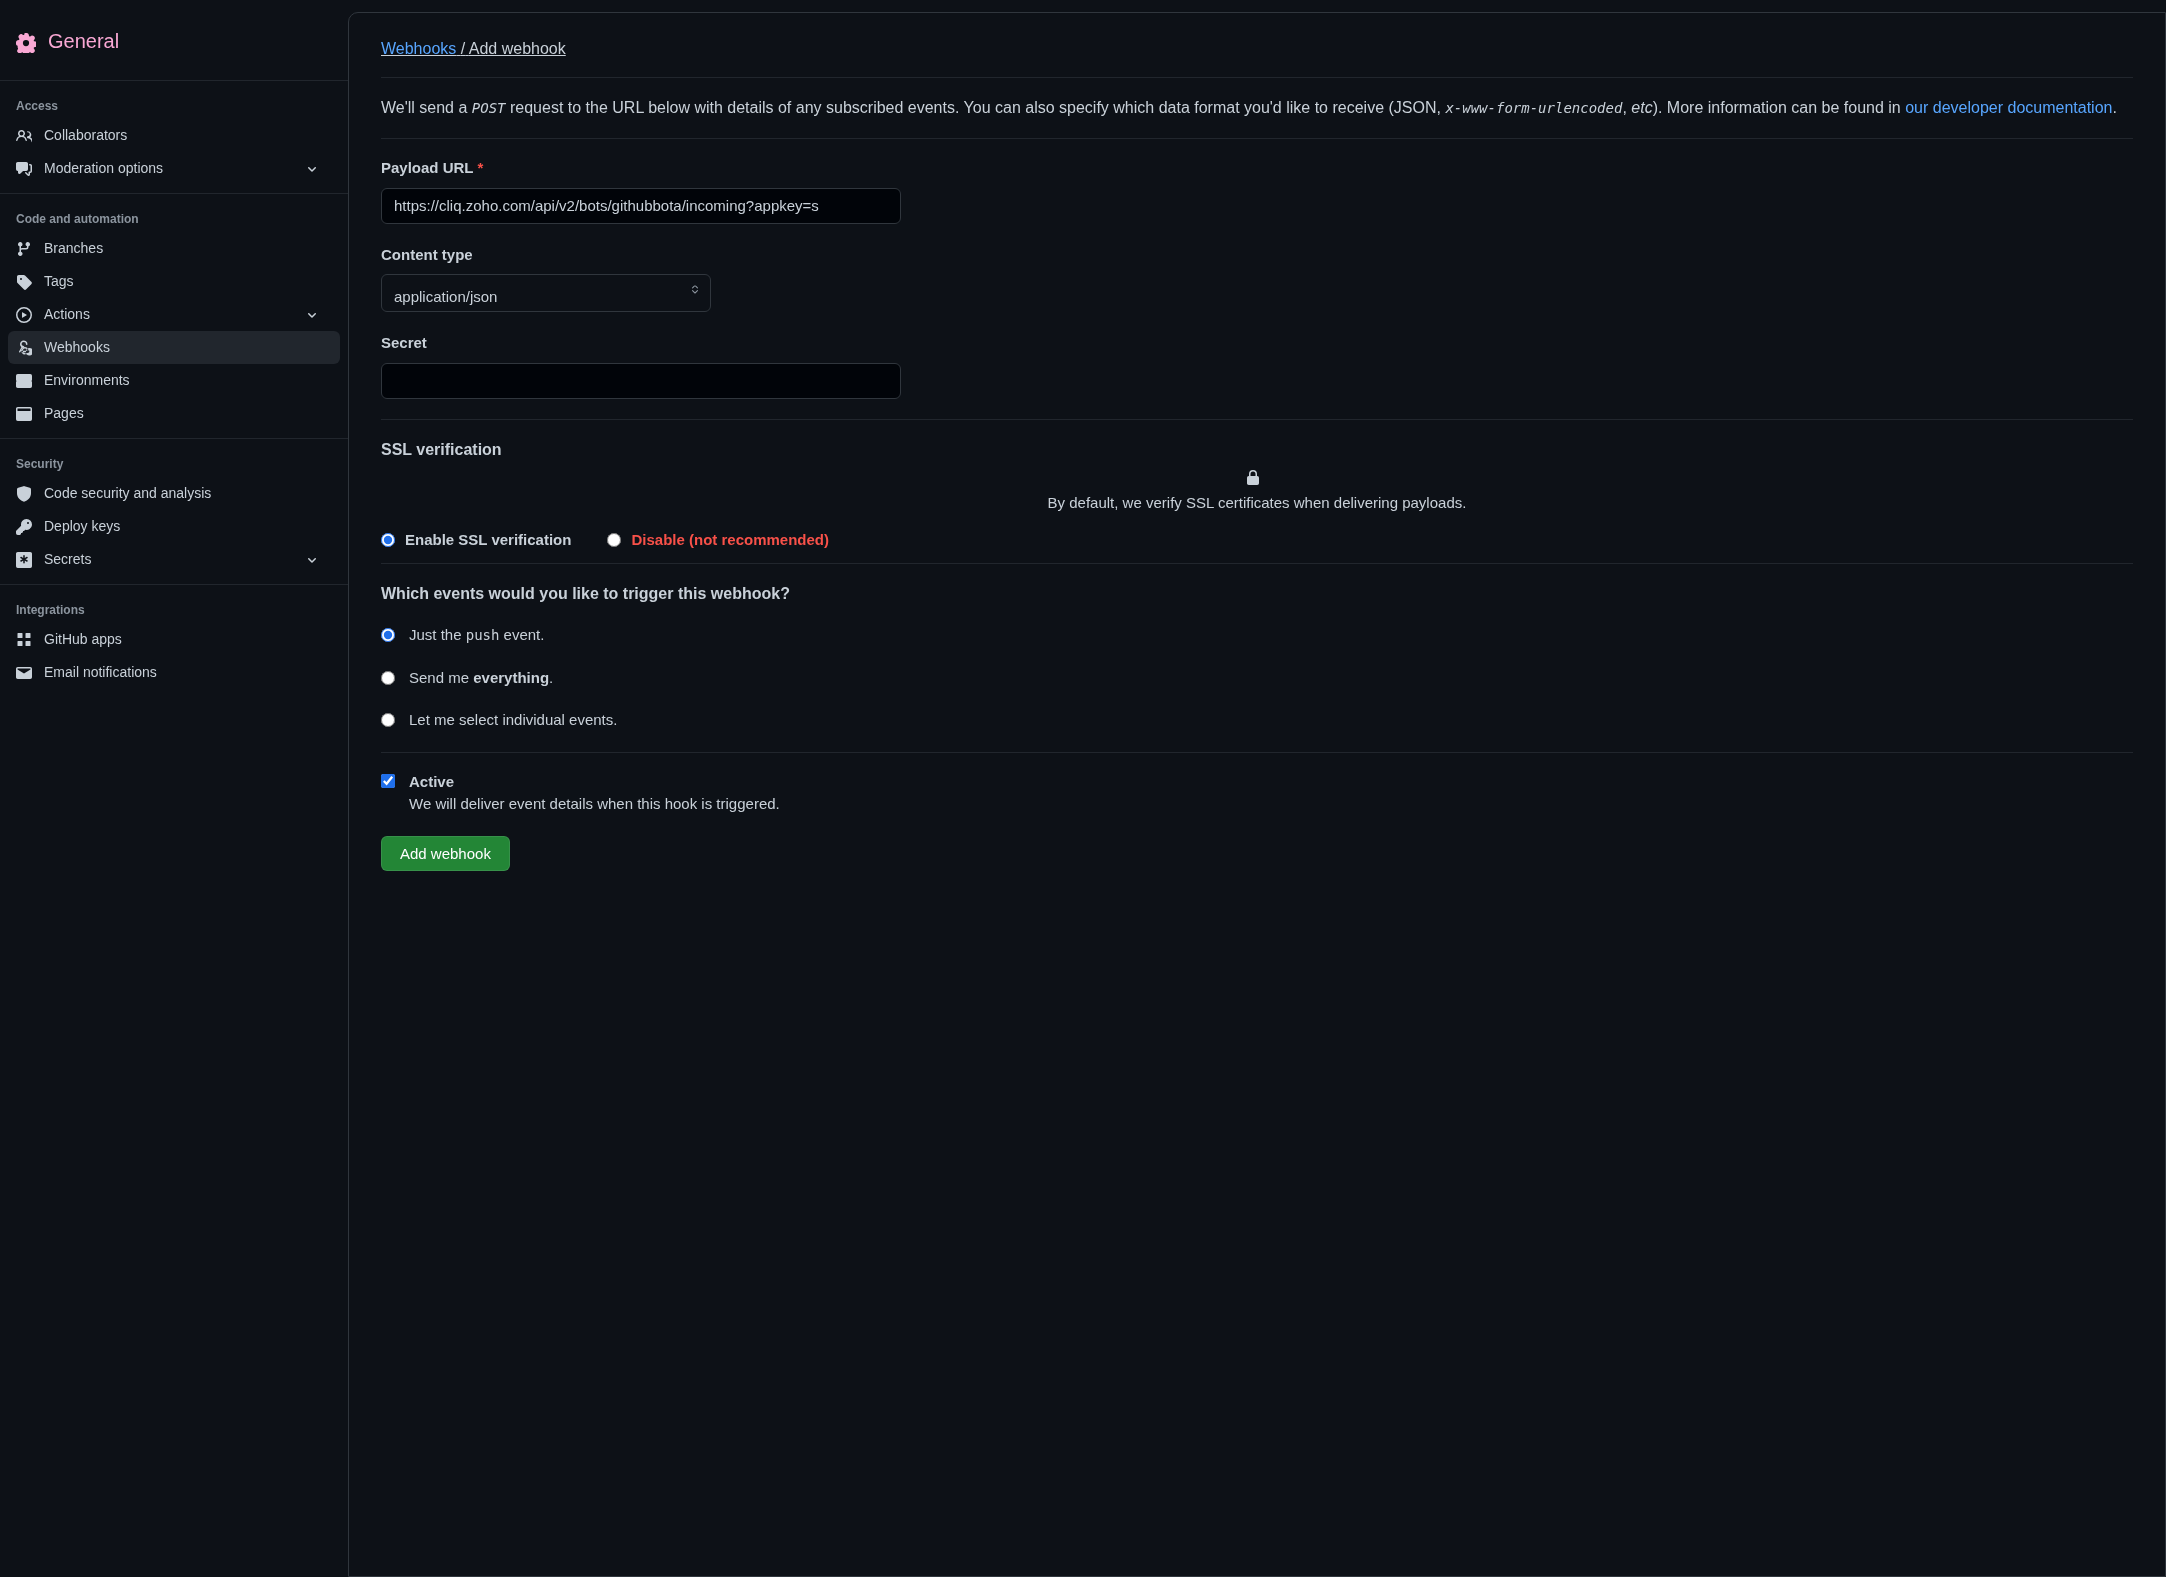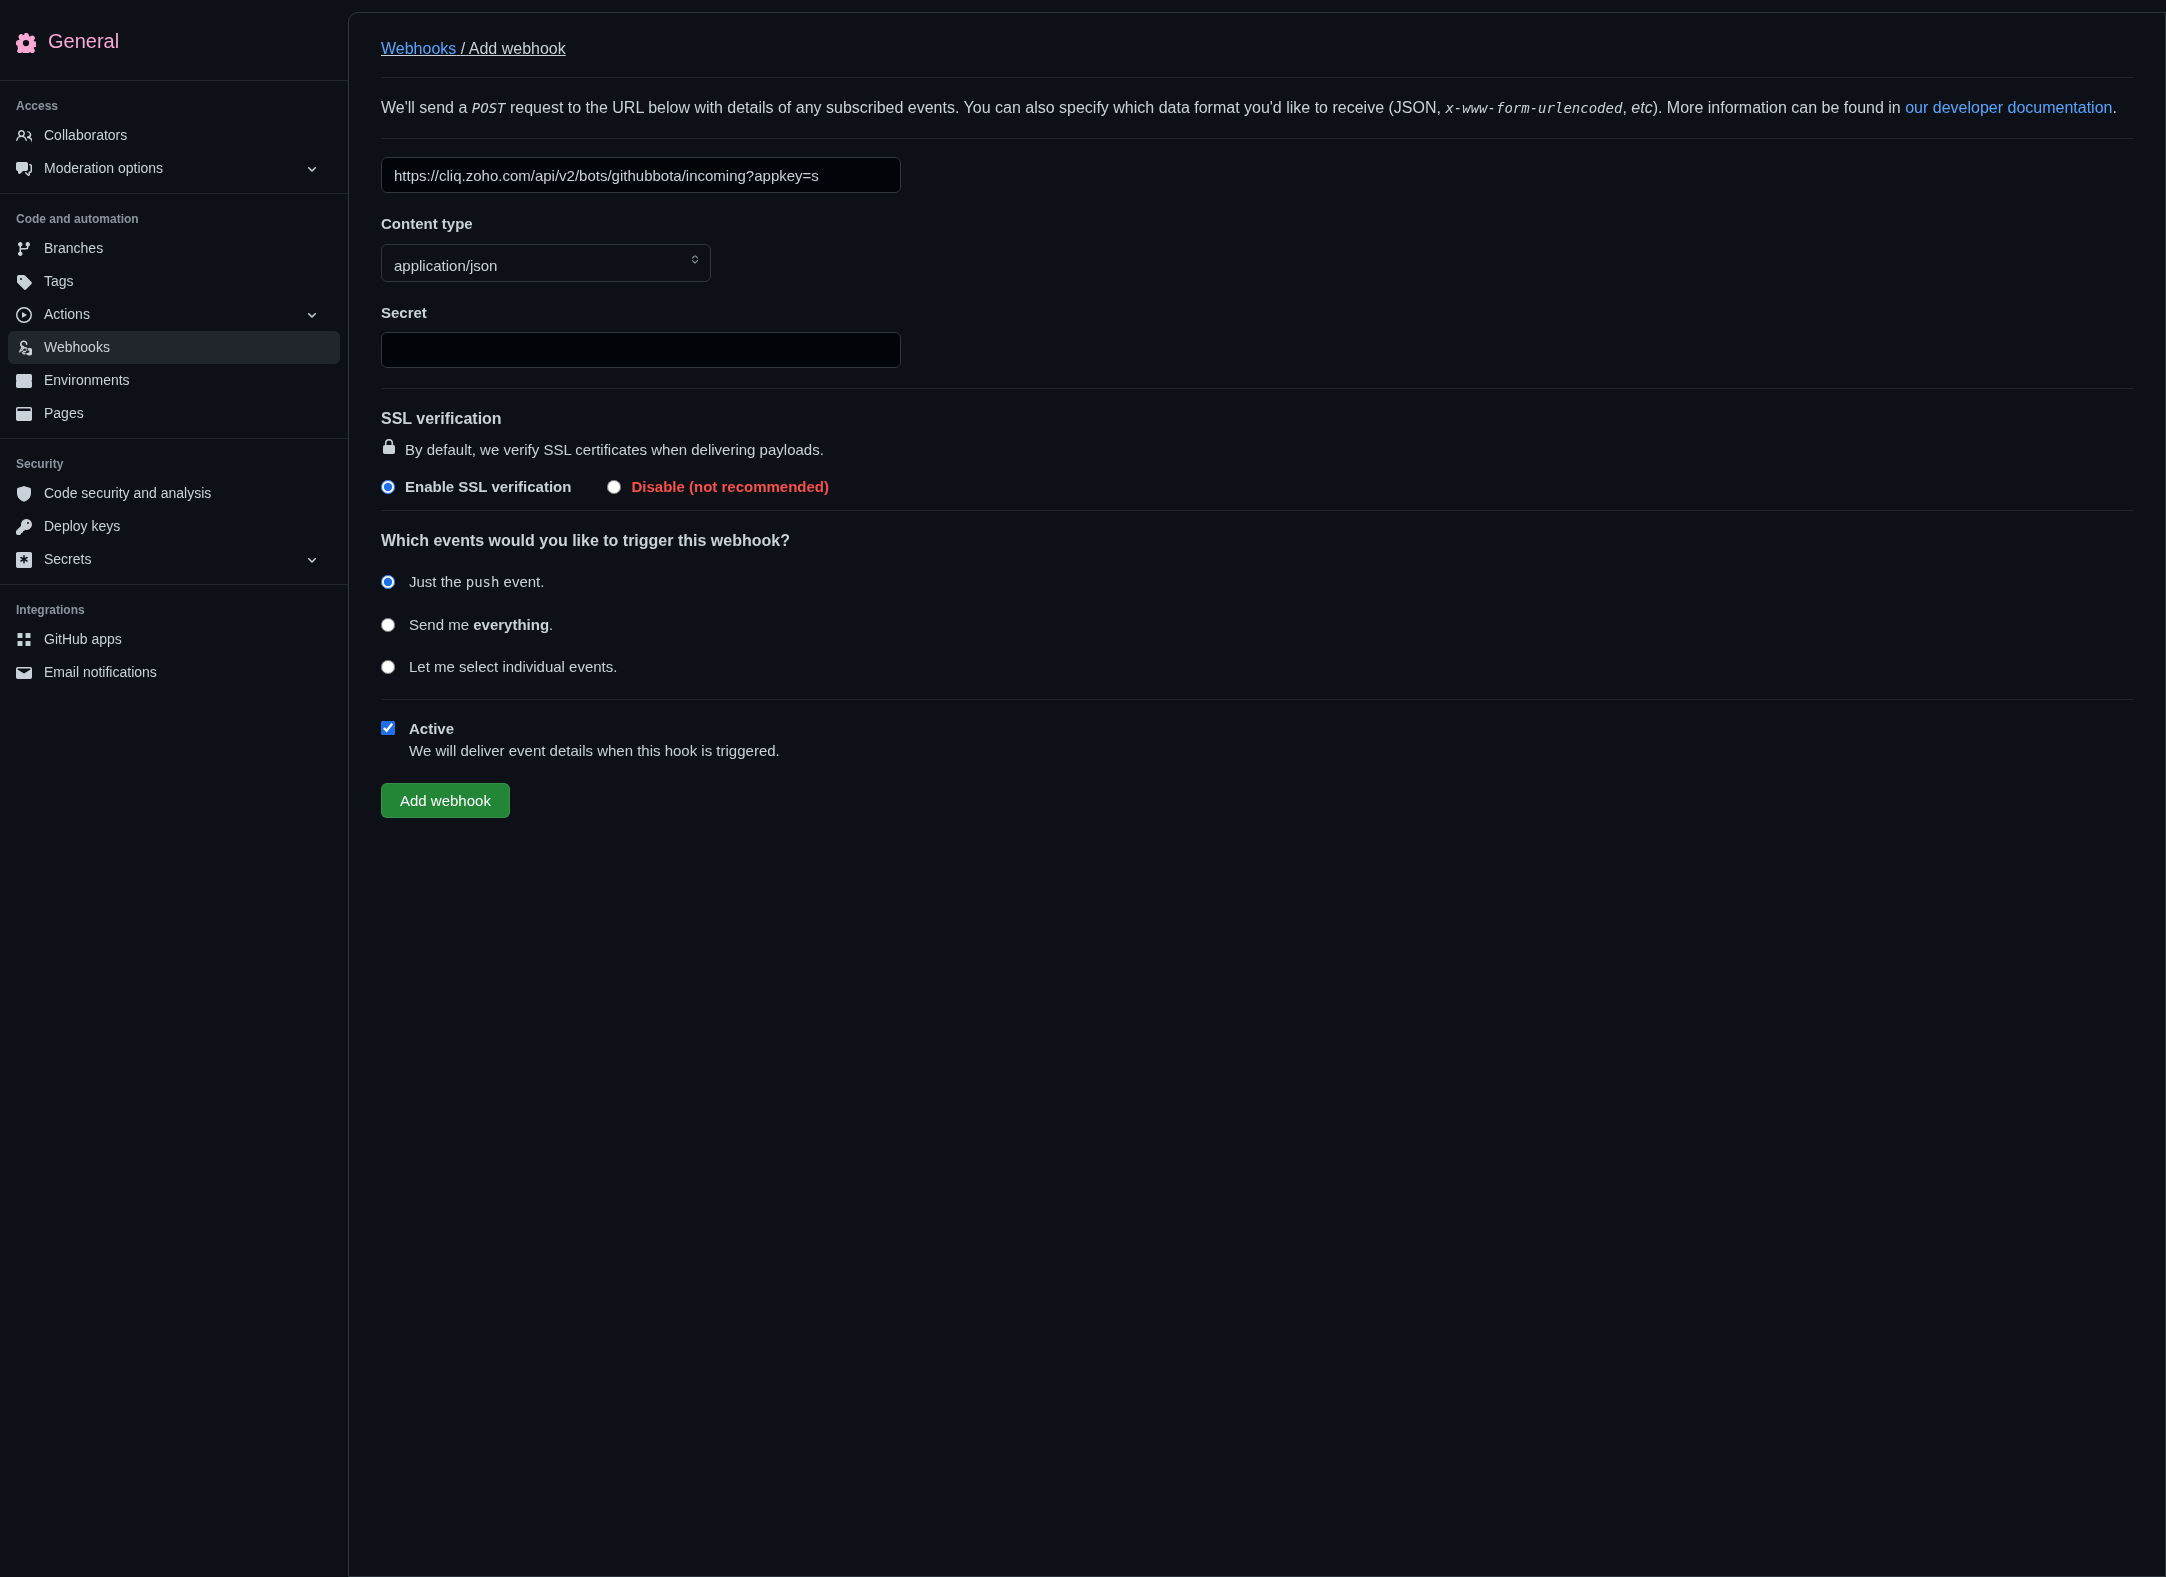--- a/index.html
+++ b/index.html
@@ -25,21 +25,21 @@
 .intro a { color: #58a6ff; text-decoration: none; }
 .form-divider { border: none; border-top: 1px solid #21262d; margin: 12px 0 18px 0; }
 .form-label { display: block; font-weight: 600; font-size: 15px; color: #c9d1d9; margin-bottom: 8px; }
 .required { color: #f85149; }
 .text-input { background: #010409; border: 1px solid #30363d; border-radius: 6px; color: #c9d1d9; padding: 6px 12px; font-size: 15px; width: 520px; height: 36px; }
 .select-wrapper { position: relative; width: 330px; }
 .select-input { width: 100%; background: #0d1117; border: 1px solid #30363d; border-radius: 6px; color: #c9d1d9; padding: 12px 32px 6px 12px; font-size: 15px; height: 38px; appearance: none; -webkit-appearance: none; }
 .select-caret { position: absolute; right: 10px; top: 50%; transform: translateY(-50%); pointer-events: none; color: #8b949e; }
 .form-group { margin-bottom: 20px; }
 .section-heading { font-weight: 600; font-size: 16px; margin-bottom: 8px; }
-.note-row { display: flex; align-items: center; font-size: 15px; color: #c9d1d9; margin-bottom: 14px; }
+.note-row { display: flex; align-items: center; font-size: 15px; color: #c9d1d9; margin-bottom: 14px; flex-direction: column; }
 .note-row .icon { margin-right: 8px; }
 .radio-row { display: flex; align-items: center; gap: 36px; margin-bottom: 8px; }
 .radio-option { display: flex; align-items: center; font-size: 15px; cursor: pointer; }
 .radio-option input { margin-right: 10px; width: 14px; height: 14px; accent-color: #1f6feb; }
 .radio-option-block { display: flex; align-items: flex-start; font-size: 15px; cursor: pointer; margin-bottom: 20px; }
 .radio-option-block input { margin-right: 14px; margin-top: 4px; width: 14px; height: 14px; accent-color: #1f6feb; }
 .red-text { color: #f85149; }
 .muted-red { color: #f85149; font-weight: bold; }
 .check-row { display: flex; align-items: flex-start; margin-bottom: 20px; }
 .check-row input { margin-right: 14px; margin-top: 3px; width: 14px; height: 14px; accent-color: #1f6feb; }
@@ -224,20 +224,23 @@
 
     <hr class="hr">
 
     <p class="intro">
       <span>We'll send a </span><code class="inline">POST</code><span> request to the URL below with details of any subscribed events. You can also specify which data format you'd like to receive (JSON, </span><code class="inline">x-www-form-urlencoded</code><span>, </span><em>etc</em><span>). More information can be found in </span><a href="#">our developer documentation</a><span>.</span>
     </p>
 
     <hr class="form-divider">
 
     <div class="form-group">
+      <label class="form-label">
+        <span>Payload URL</span> <span class="required">*</span>
+      </label>
       <input type="text" class="text-input" value="https://cliq.zoho.com/api/v2/bots/githubbota/incoming?appkey=s" style="">
     </div>
 
     <div class="form-group">
       <label class="form-label">Content type</label>
       <div class="select-wrapper">
         <select class="select-input">
           <option>application/json</option>
         </select>
         <span class="select-caret">

